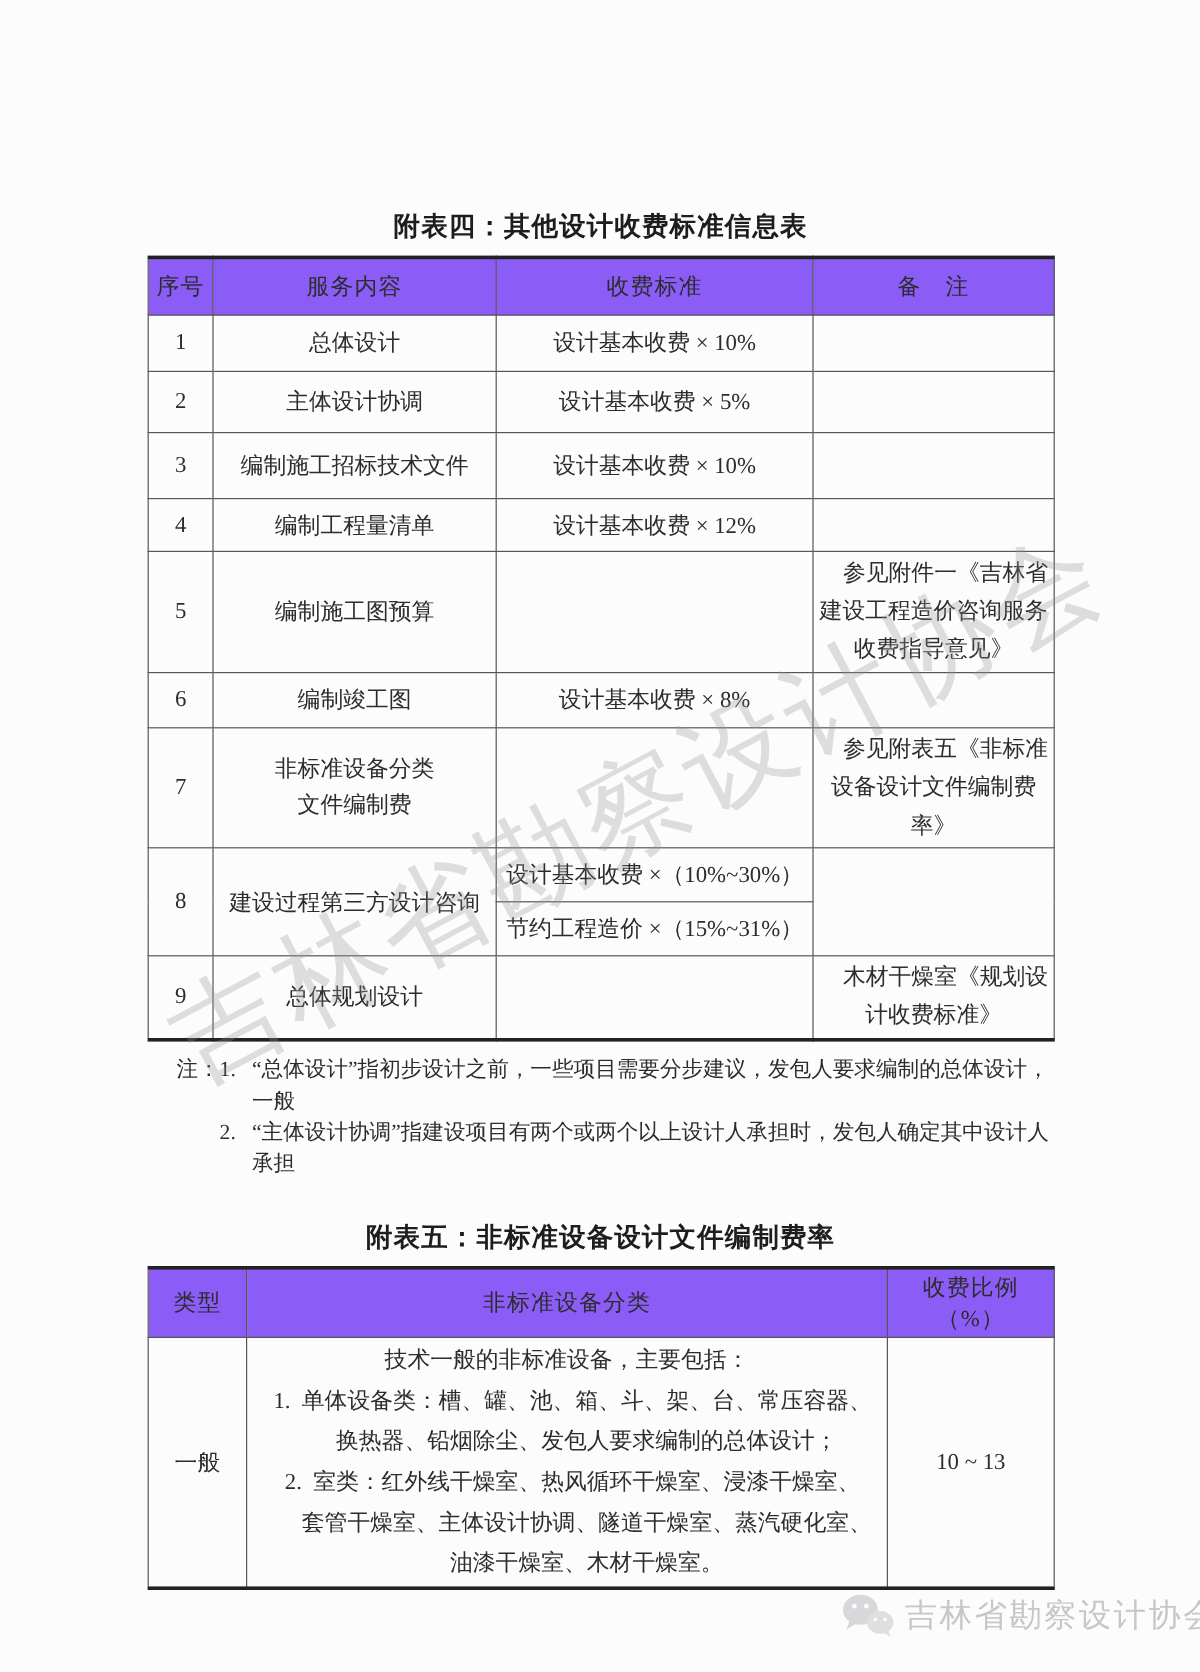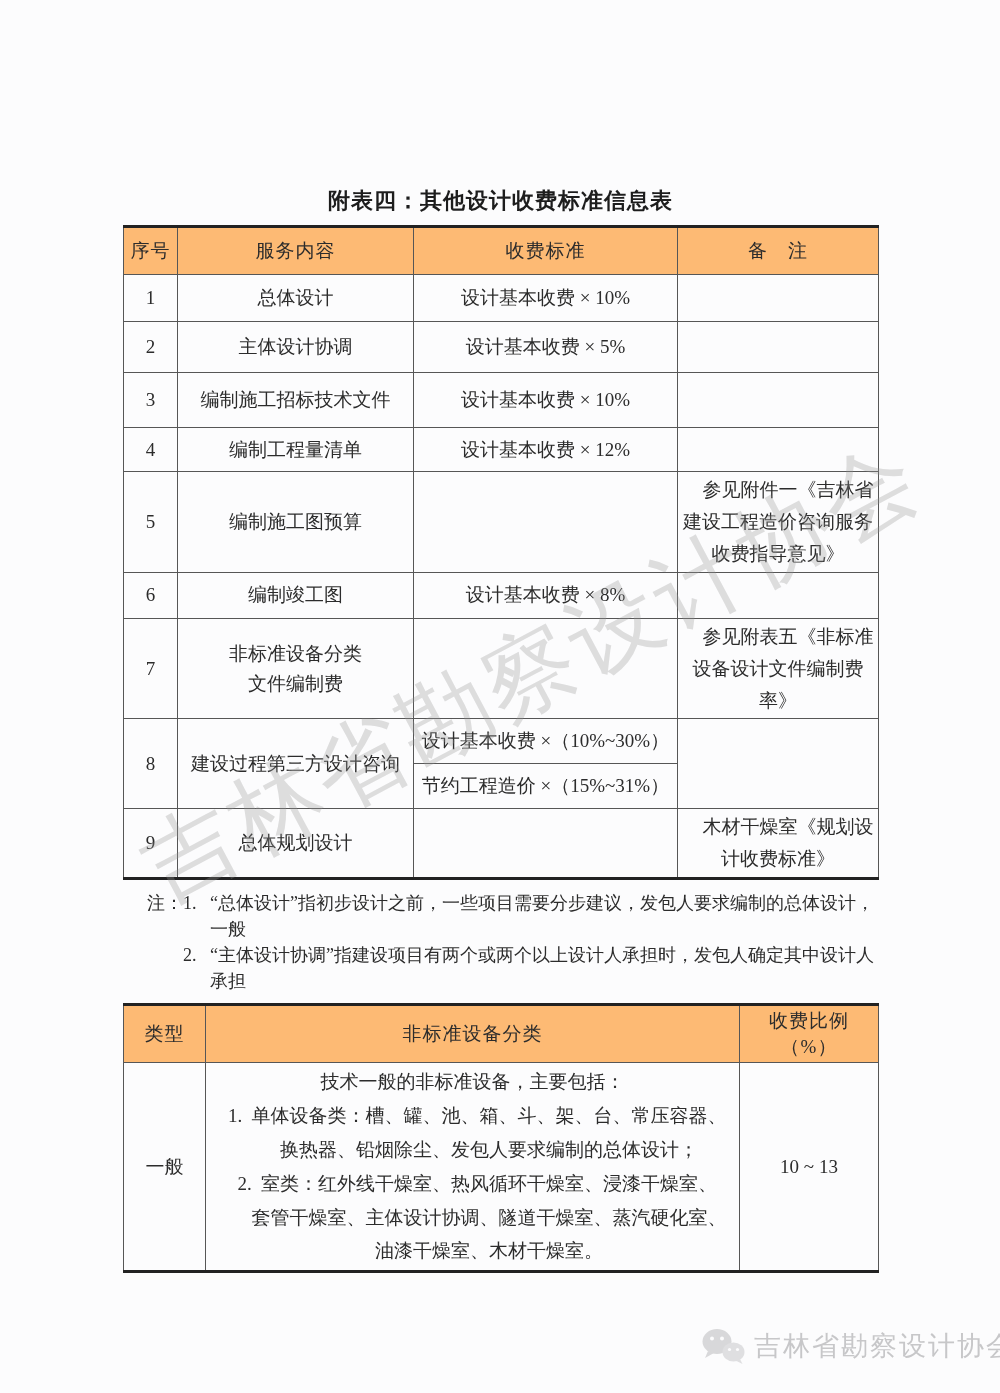--- a/index.html
+++ b/index.html
@@ -7,21 +7,21 @@
   body {
     width: 1000px; height: 1393px;
     position: relative;
     overflow: hidden;
     background: #fcfcfd;
     font-family: "Liberation Serif", serif;
     color: #2c2c2c;
   }
   .content {
     position: absolute;
-    left: 123px; top: 12px;
+    left: 123px; top: 0;
     width: 755px;
   }
   .table-title {
     text-align: center;
     font-family: "Liberation Sans", sans-serif;
     font-weight: bold;
     font-size: 22px;
     color: #1d1d1d;
     letter-spacing: 1px;
   }
@@ -38,21 +38,21 @@
   }
   table.doc-table td {
     border: 1px solid #565656;
     text-align: center;
     vertical-align: middle;
     font-size: 19px;
     color: #2c2c2c;
     padding: 2px 4px;
   }
   table.doc-table tr.head td {
-    background: #fdba74;
+    background: #8b5cf6;
     letter-spacing: 1px;
   }
   td.remark-cell {
     text-align: left;
     padding: 5px 6px;
     line-height: 1.68;
   }
   .remark-line-first { text-indent: 1.05em; }
   .fee-split-top { border-bottom: 1px solid #565656 !important; }
   .service-two-line div { line-height: 1.55; }
@@ -221,20 +221,21 @@
   <div class="notes">
     <span class="notes-label">注：</span>
     <div class="note-item">
       <span class="note-num">1.</span><span>“总体设计”指初步设计之前，一些项目需要分步建议，发包人要求编制的总体设计，一般</span>
     </div>
     <div class="note-item">
       <span class="note-num">2.</span><span>“主体设计协调”指建设项目有两个或两个以上设计人承担时，发包人确定其中设计人承担</span>
     </div>
   </div>
 
+  <div class="table-title title-5">附表五：非标准设备设计文件编制费率</div>
 
   <table class="doc-table">
     <colgroup>
         <col style="width:82px">
         <col style="width:534px">
         <col style="width:139px">
       </colgroup>
 
     <tbody>
         <tr class="head" style="height:48px">

